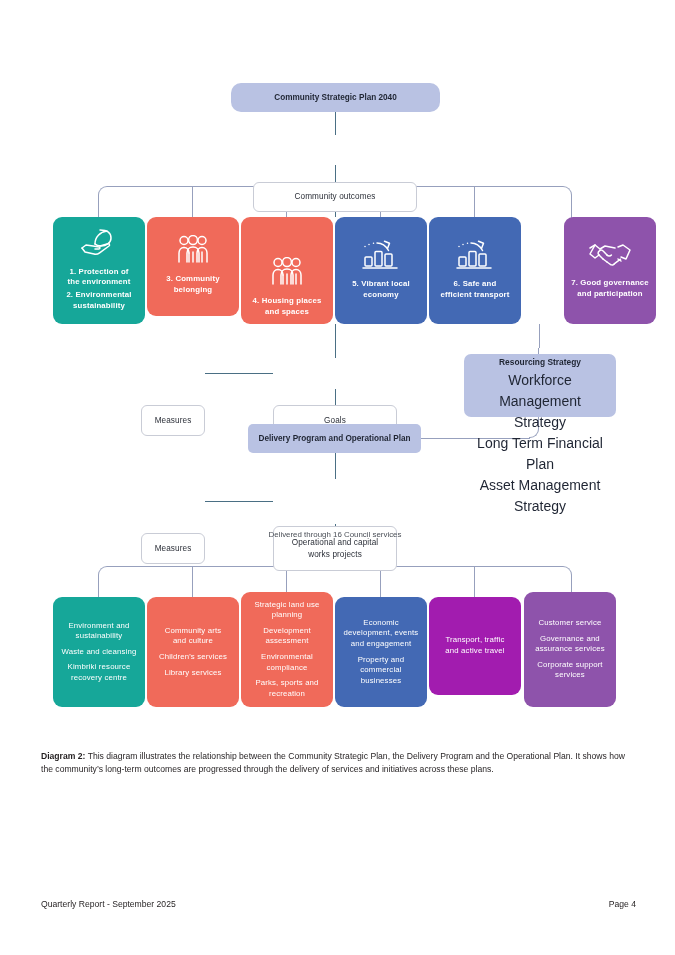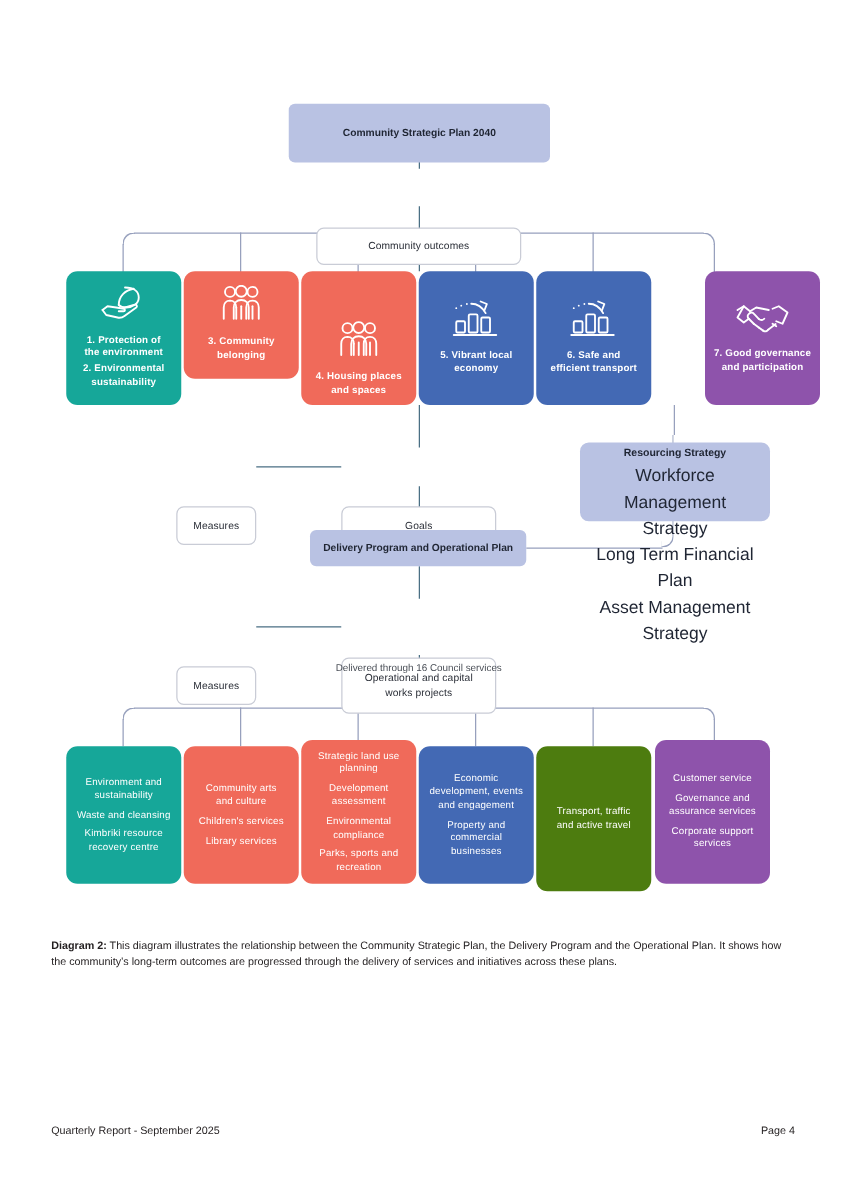--- a/index.html
+++ b/index.html
@@ -164,21 +164,21 @@
 <div class="hline" style="left:107px; top:566px; width:456px;"></div>
 <div class="elbow tl" style="left:98px; top:566px; width:10px; height:10px;"></div>
 <div class="elbow tr" style="left:562px; top:566px; width:10px; height:10px;"></div>
 <div class="vline" style="left:98px; top:575px; height:22px;"></div>
 <div class="vline" style="left:192px; top:566px; height:31px;"></div>
 <div class="vline" style="left:286px; top:566px; height:31px;"></div>
 <div class="vline" style="left:380px; top:566px; height:31px;"></div>
 <div class="vline" style="left:474px; top:566px; height:31px;"></div>
 <div class="vline" style="left:571px; top:575px; height:22px;"></div>
 
-<div class="box lav" style="left:231px; top:83px; width:209px; height:47px; font-weight:bold;">
+<div class="box lav" style="left:231px; top:83px; width:209px; height:29px; font-weight:bold;border-radius:10px;">
   <span>Community Strategic Plan 2040</span>
 </div>
 
 <div class="box plain" style="left:253px; top:135px; width:164px; height:30px;">
   <span>Community outcomes</span>
 </div>
 
 <div id="outcome-cards">
     <div class="box card" style="left: 53px; top: 217px; width: 92px; height: 107px; background: rgb(22, 167, 153);">
       <div class="icon">
@@ -193,21 +193,21 @@
         <div class="grp">
           <span class="line">1. Protection of</span>
           <span class="line">the environment</span>
         </div>
         <div class="grp">
           <span class="line">2. Environmental</span>
           <span class="line">sustainability</span>
         </div>
       </div>
     </div>
-    <div class="box card" style="left: 147px; top: 217px; width: 92px; height: 86px; background: rgb(240, 106, 90);">
+    <div class="box card" style="left: 147px; top: 217px; width: 92px; height: 99px; background: rgb(240, 106, 90);">
       <div class="icon">
         <svg width="44" height="30" viewBox="0 0 44 30" fill="none" stroke="#ffffff" stroke-width="1.5" stroke-linecap="round" stroke-linejoin="round">
       <circle cx="13" cy="5.5" r="4"></circle>
           <circle cx="22" cy="5" r="4.4"></circle>
           <circle cx="31" cy="5.5" r="4"></circle>
       <path d="M8 27v-9c0-3 1.8-5.5 5-5.5"></path>
       <path d="M18 27v-9"></path>
       <path d="M13 12.5c3.2 0 5 2.5 5 5.5"></path>
       <path d="M16 27v-9c0-3.4 2.2-6 6-6s6 2.6 6 6v9"></path>
       <path d="M22 17v10"></path>
@@ -389,21 +389,21 @@
         <span class="line">Economic</span>
         <span class="line">development, events</span>
         <span class="line">and engagement</span>
       </div>
       <div class="grp">
         <span class="line">Property and</span>
         <span class="line">commercial</span>
         <span class="line">businesses</span>
       </div>
     </div>
-    <div class="box card" style="left: 429px; top: 597px; width: 92px; height: 116px; background: #4d7c0f; font-weight: normal;">
+    <div class="box card" style="left: 429px; top: 597px; width: 92px; height: 98px; background: #a21caf; font-weight: normal;">
       <div class="grp">
         <span class="line">Transport, traffic</span>
         <span class="line">and active travel</span>
       </div>
     </div>
     <div class="box card" style="left: 524px; top: 592px; width: 92px; height: 115px; background: rgb(142, 83, 171); font-weight: normal;">
       <div class="grp">
         <span class="line">Customer service</span>
       </div>
       <div class="grp">

